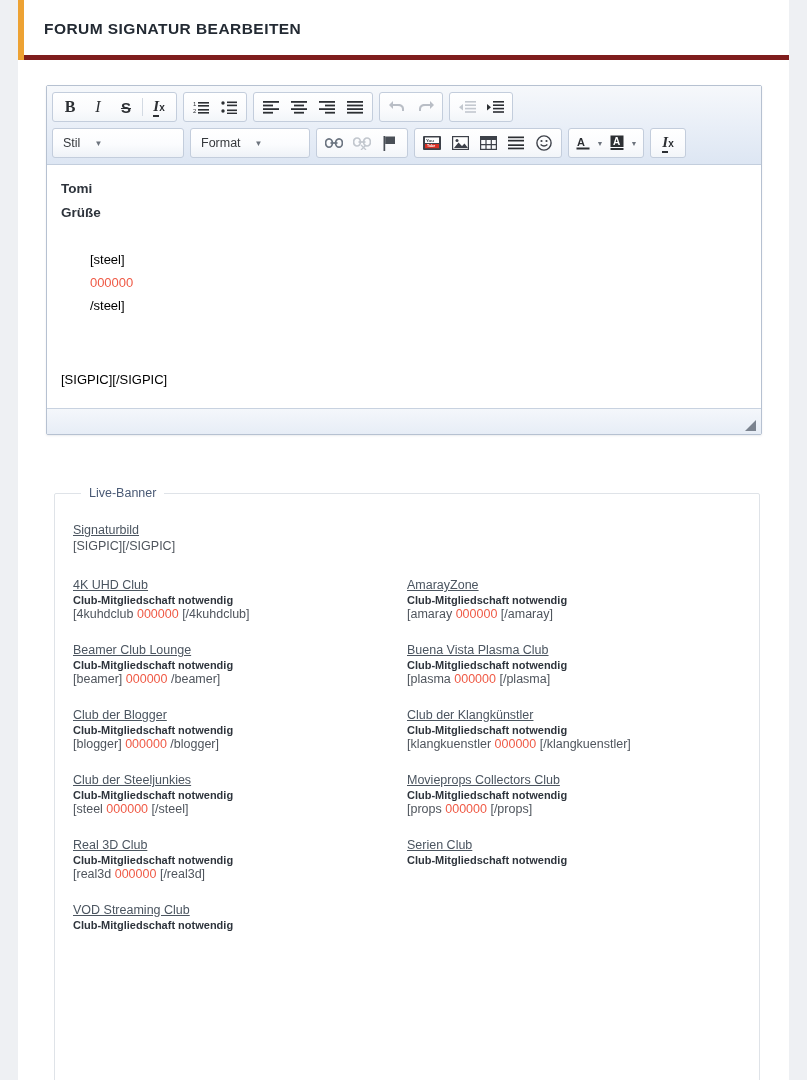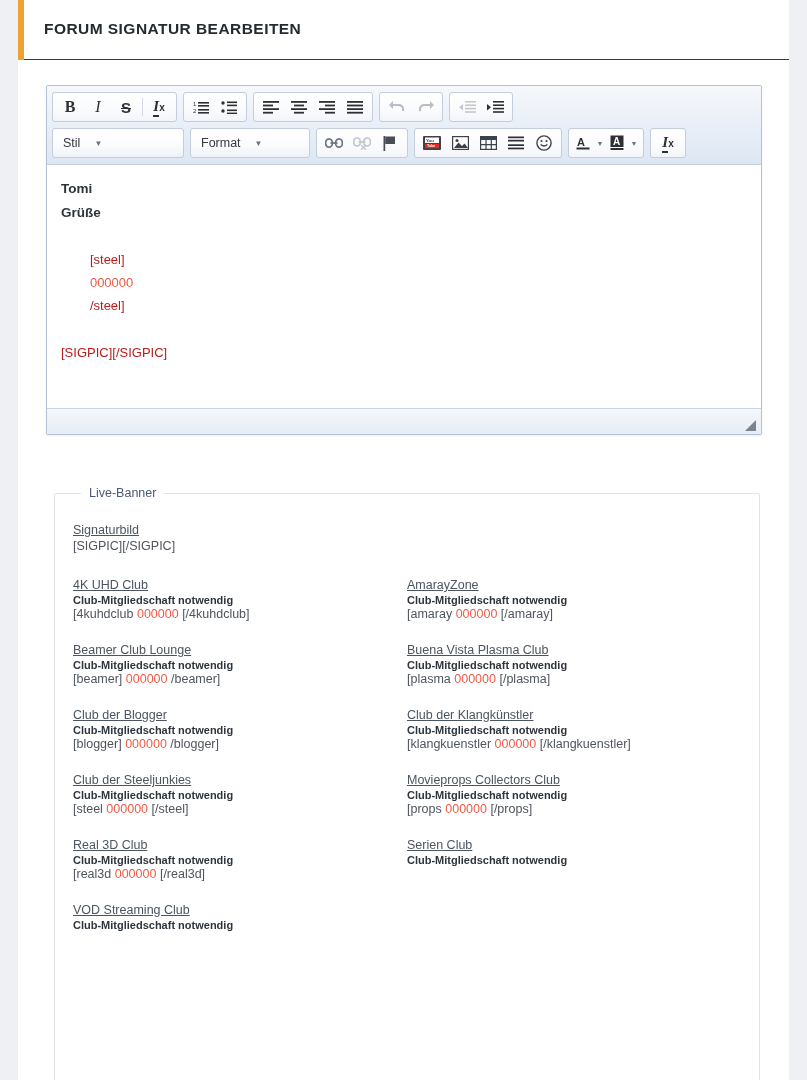--- a/index.html
+++ b/index.html
@@ -19,21 +19,21 @@
     width: 771px;
     min-height: 1080px;
     background: #ffffff;
   }
 
   
   .card-header {
     position: relative;
     height: 60px;
     background: #ffffff;
-    border-bottom: 1px solid #7f1d1d;
+    border-bottom: 5px solid #7f1d1d;
   }
   .accent-bar {
     position: absolute;
     left: 0; top: 0;
     width: 6px;
     height: 60px;
     background: #eda233;
   }
   .page-title {
     position: absolute;
@@ -122,21 +122,21 @@
     background: #ffffff;
     padding: 12px 14px 8px 14px;
     font-family: "Liberation Sans", sans-serif;
     font-size: 13px;
     color: #3a4048;
     line-height: 1.78;
   }
   .ed-line { white-space: pre; }
   .ed-bold { font-weight: bold; color: #2d333b; font-size: 13.5px; }
   .ed-red { color: #ef5a46; }
-  .ed-gray { color: #b91c1c; }
+  .ed-gray { color: #000000; margin-top: 27px; }
 
   .editor-footer {
     height: 26px;
     background: linear-gradient(to bottom, #f4f7fb 0%, #e7edf6 100%);
     border-top: 1px solid #c8d2e0;
     position: relative;
   }
   .resize-grip {
     position: absolute;
     right: 5px;

